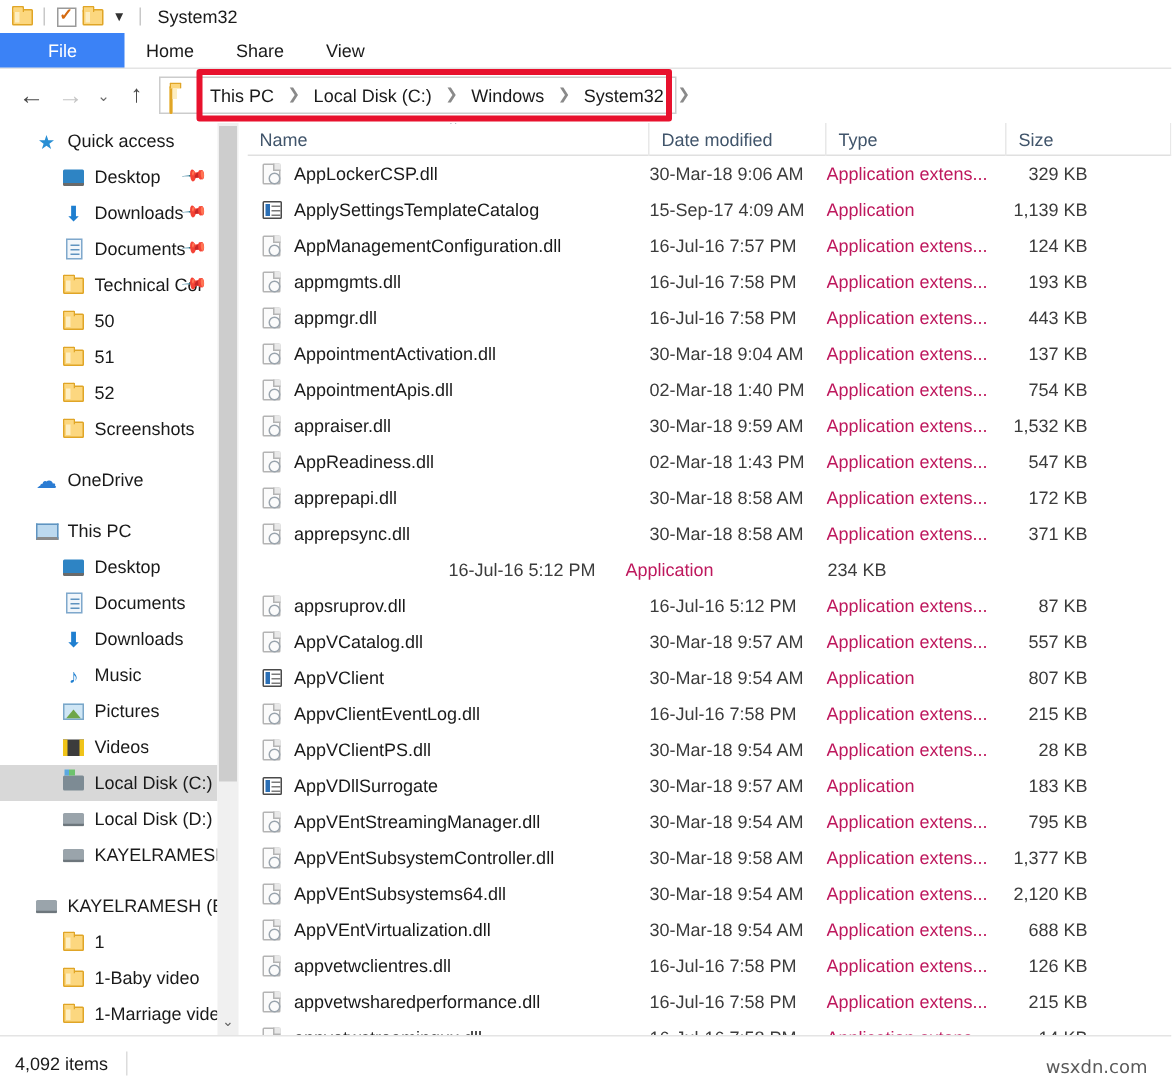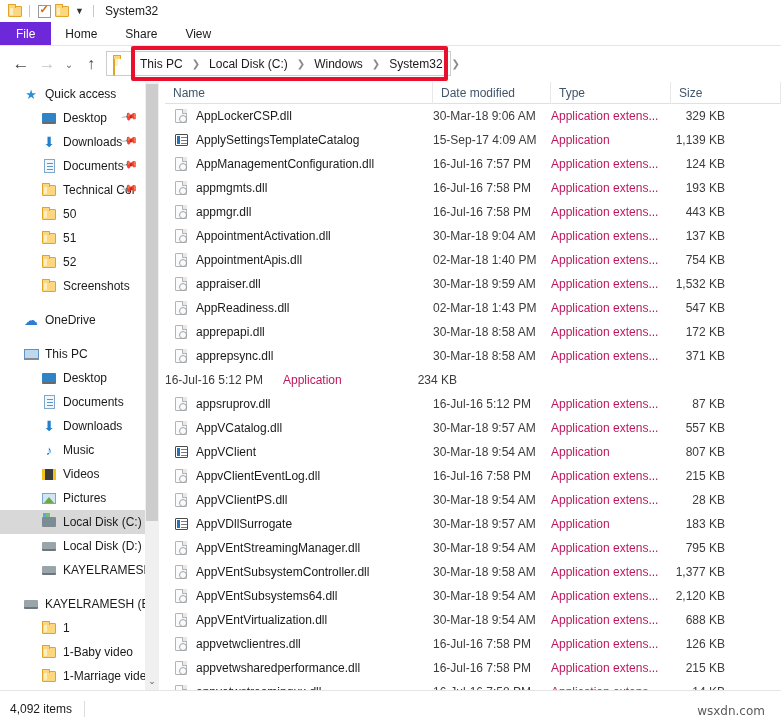--- a/index.html
+++ b/index.html
@@ -70,22 +70,22 @@
     width: 781px; height: 24px;
     background: #ffffff;
     display: flex; align-items: stretch;
   }
   .tab {
     display: flex; align-items: center; justify-content: center;
     font-size: 12px; color: #1a1a1a;
     padding: 0 14px; height: 24px; cursor: default;
   }
   .tab.file {
-    background: #6d28d9; color: #ffffff;
-    min-width: 48px; padding: 0 16px;
+    background: #3b82f6; color: #ffffff;
+    min-width: 48px; padding: 0 32px;
   }
   .ribbon-underline {
     position: absolute; top: 45px; left: 0;
     width: 781px; height: 1px; background: #e4e4e4;
   }
 
   
   .navbar {
     position: absolute; top: 46px; left: 0;
     width: 781px; height: 36px;
@@ -239,21 +239,21 @@
   .ch-date { width: 118px; }
   .ch-type { width: 120px; }
   .ch-size { width: 110px; }
   .sort-caret {
     position: absolute; left: 133px; top: -4px;
     font-size: 10px; color: #6b7d91;
   }
 
   .row {
     display: flex; height: 24px; align-items: center;
-    font-size: 12px; color: #1a1a1a;
+    font-size: 12px; color: #1a1a1a; justify-content: center;
   }
   .c-name {
     width: 268px; display: flex; align-items: center;
     padding-left: 8px; white-space: nowrap; overflow: hidden;
   }
   .c-date { width: 118px; color: #3c3c3c; white-space: nowrap; }
   .c-type { width: 120px; color: #be185d; white-space: nowrap; overflow: hidden; }
   .c-size {
     width: 110px; color: #3c3c3c; text-align: right;
     padding-right: 56px; white-space: nowrap;
@@ -473,29 +473,29 @@
         <span class="nav-label">Downloads</span>
       </div>
       <div class="nav-item lvl1">
         <span class="nav-icon">
           <span class="ic-music">♪</span>
         </span>
         <span class="nav-label">Music</span>
       </div>
       <div class="nav-item lvl1">
         <span class="nav-icon">
+          <span class="ic-pic"></span>
+        </span>
+        <span class="nav-label">Pictures</span>
+      </div>
+      <div class="nav-item lvl1">
+        <span class="nav-icon">
           <span class="ic-vid"></span>
         </span>
         <span class="nav-label">Videos</span>
-      </div>
-      <div class="nav-item lvl1">
-        <span class="nav-icon">
-          <span class="ic-pic"></span>
-        </span>
-        <span class="nav-label">Pictures</span>
       </div>
       <div class="nav-item lvl1 selected">
         <span class="nav-icon">
           <span class="ic-diskc"></span>
         </span>
         <span class="nav-label">Local Disk (C:)</span>
       </div>
       <div class="nav-item lvl1">
         <span class="nav-icon">
           <span class="ic-disk"></span>

